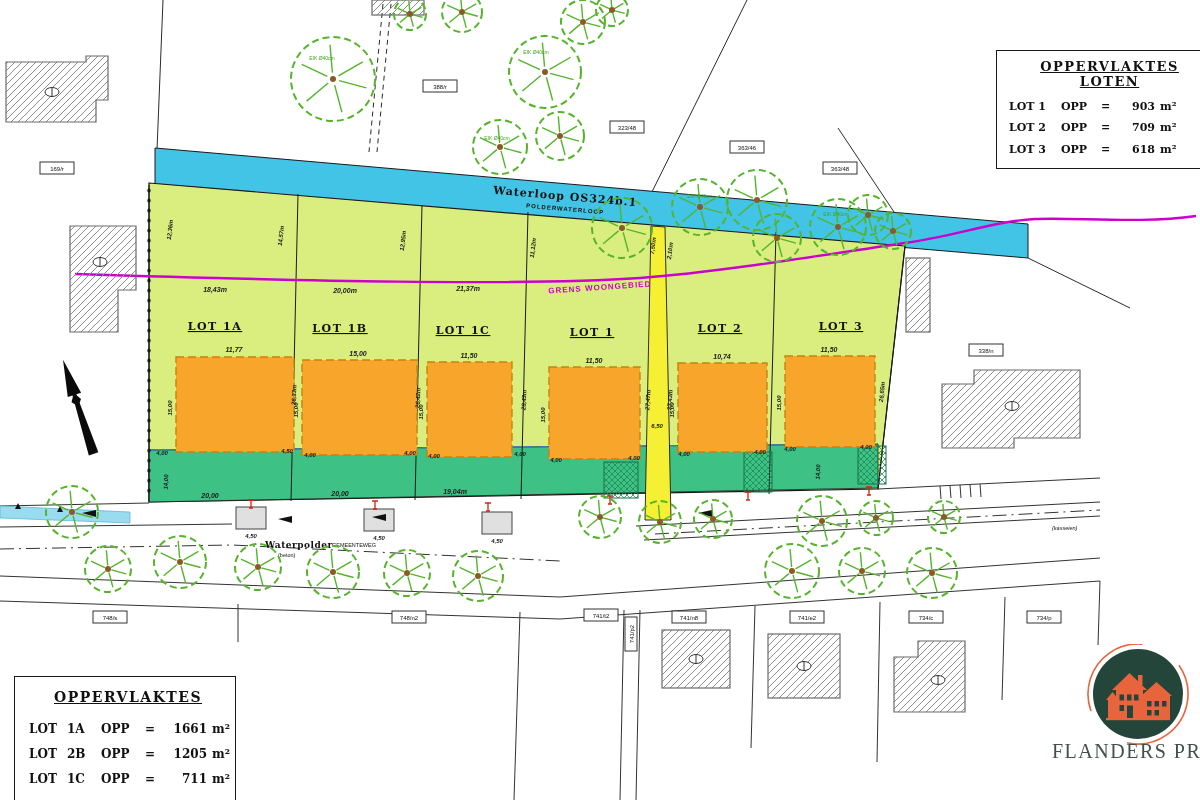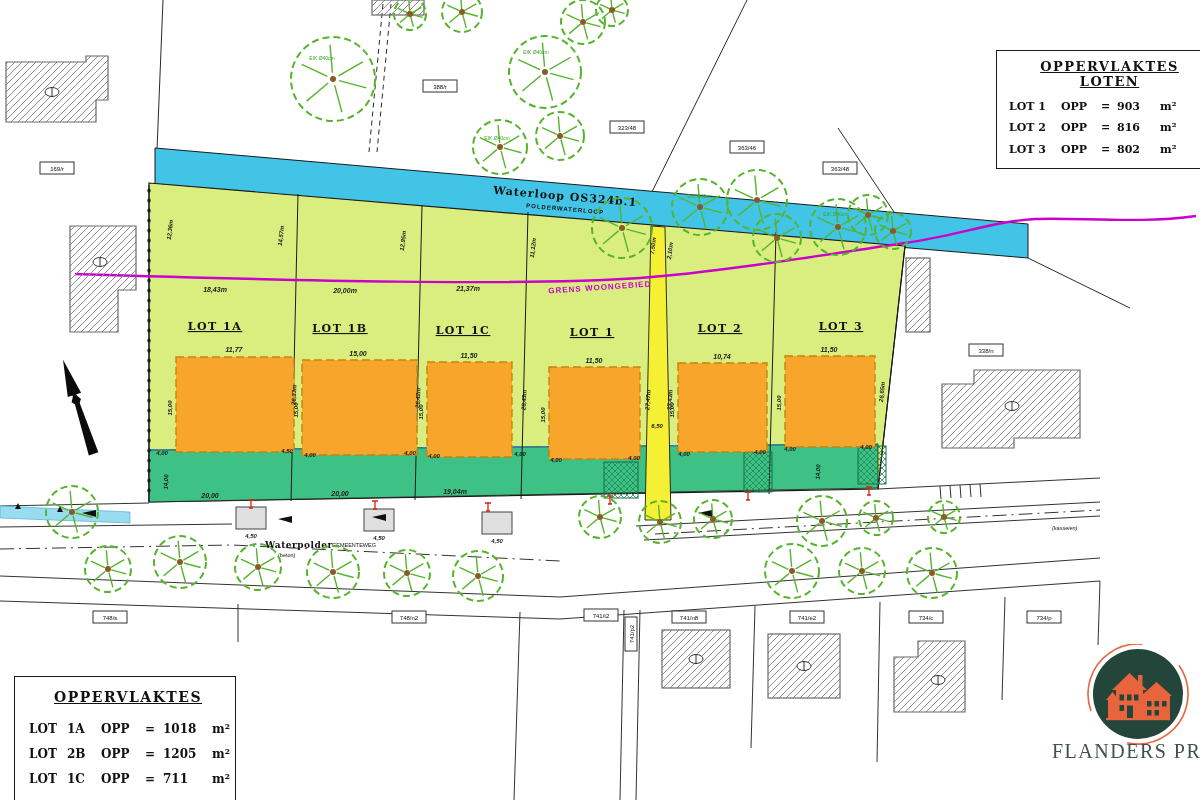--- a/index.html
+++ b/index.html
@@ -25,21 +25,21 @@
          font-family:"DejaVu Serif",serif;box-shadow:0 0 0 1px #fff}
   .panel .title{font-weight:bold;text-align:center;text-decoration:underline;letter-spacing:1.5px}
   .panel-loten{left:996px;top:50px;width:201px;padding:8px 10px 8px 12px}
   .panel-loten .title{font-size:13px;margin-bottom:7px}
   .panel-loten .trow{display:grid;grid-template-columns:52px 40px 16px 38px 24px;
                      font-size:11px;font-weight:bold;line-height:1.95}
   .panel-opp{left:14px;top:676px;width:198px;padding:12px 8px 12px 14px}
   .panel-opp .title{font-size:14px;margin-bottom:12px}
   .panel-opp .trow{display:grid;grid-template-columns:38px 34px 44px 18px 44px 26px;
                    font-size:12px;font-weight:bold;line-height:2.1}
-  .num{}
+  .num{text-align:right}
   .unit{padding-left:5px}
   
   .logo-badge{position:absolute;left:1086px;top:644px;width:104px;height:104px}
   .logo-text{position:absolute;left:1052px;top:740px;font-family:"Liberation Serif",serif;
              font-size:20px;letter-spacing:1.5px;color:#40524b;white-space:nowrap}
 </style>
 </head>
 <body>
 
 <div class="stage">
@@ -651,40 +651,40 @@
     <span>LOT 1</span>
     <span>OPP</span>
     <span>=</span>
     <span class="num">903</span>
     <span class="unit">m²</span>
   </div>
   <div class="trow">
     <span>LOT 2</span>
     <span>OPP</span>
     <span>=</span>
-    <span class="num">816</span>
+    <span class="num">709</span>
     <span class="unit">m²</span>
   </div>
   <div class="trow">
     <span>LOT 3</span>
     <span>OPP</span>
     <span>=</span>
-    <span class="num">802</span>
+    <span class="num">618</span>
     <span class="unit">m²</span>
   </div>
 </div>
 
 <div class="panel panel-opp">
   <div class="title">OPPERVLAKTES</div>
   <div class="trow">
     <span>LOT</span>
     <span>1A</span>
     <span>OPP</span>
     <span>=</span>
-    <span class="num">1018</span>
+    <span class="num">1661</span>
     <span class="unit">m²</span>
   </div>
   <div class="trow">
     <span>LOT</span>
     <span>2B</span>
     <span>OPP</span>
     <span>=</span>
     <span class="num">1205</span>
     <span class="unit">m²</span>
   </div>

